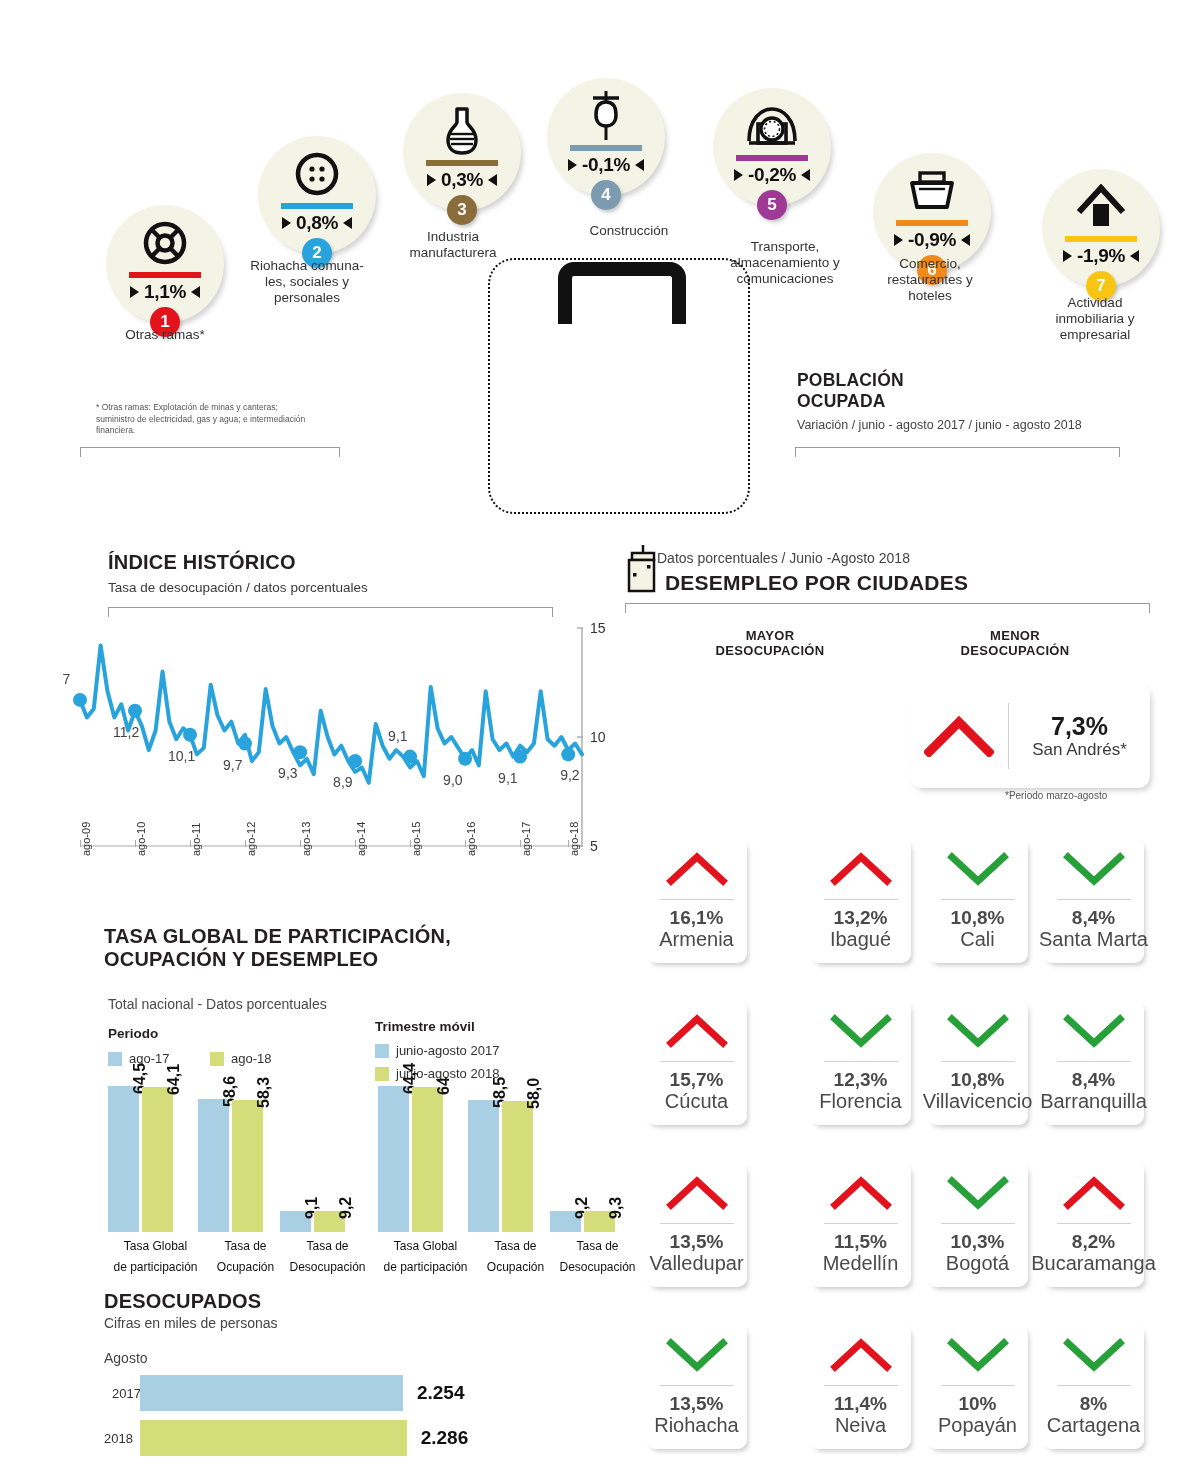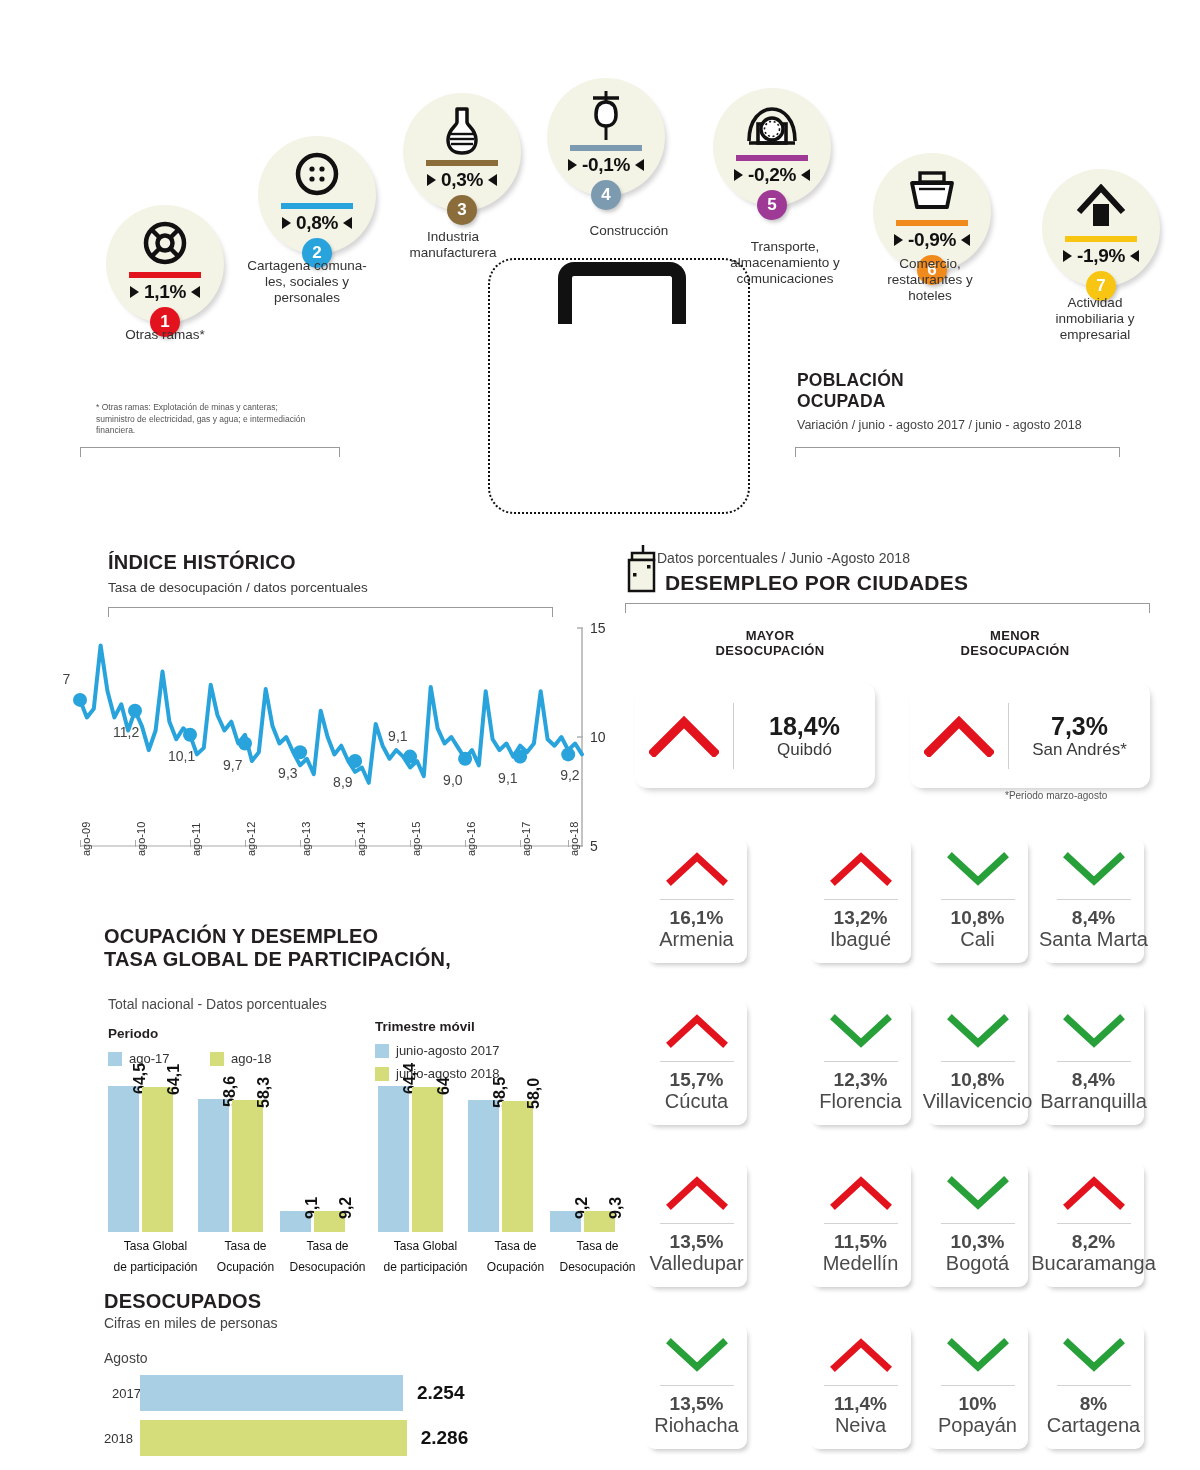--- a/index.html
+++ b/index.html
@@ -179,21 +179,21 @@
         </div>
         <div class="rule" style="background:#29a3dc"></div>
         <div class="valrow">
           <span class="tri l"></span>
           <span class="val">0,8%</span>
           <span class="tri r"></span>
         </div>
         <div class="num" style="background:#29a3dc">2</div>
       </div>
       <div class="blabel" style="left: 232px; top: 258px; width: 150px;">
-        <div>Cartagena comuna-</div>
+        <div>Riohacha comuna-</div>
         <div>les, sociales y</div>
         <div>personales</div>
       </div>
       <div class="badge" style="left: 403px; top: 93px;">
         <div class="ico">
           <svg width="42" height="50" viewBox="0 0 42 50">
             <path d="M16 3 h10 v13 c0 4 9 7 9 18 c0 9 -6 13 -14 13 c-8 0 -14 -4 -14 -13 c0 -11 9 -14 9 -18 z" fill="#fff" stroke="#111" stroke-width="3.5" stroke-linejoin="round"></path>
             <line x1="9" y1="28" x2="33" y2="28" stroke="#111" stroke-width="2.4"></line>
             <line x1="9" y1="33" x2="33" y2="33" stroke="#111" stroke-width="2.4"></line>
             <line x1="10" y1="38" x2="32" y2="38" stroke="#111" stroke-width="2.4"></line>
@@ -365,22 +365,22 @@
       <div style="position: absolute; left: 410.082px; top: 840px; width: 1px; height: 7px; background: rgb(170, 170, 170);"></div>
       <div class="xtick" style="left: 465.096px; top: 856px;">ago-16</div>
       <div style="position: absolute; left: 465.096px; top: 840px; width: 1px; height: 7px; background: rgb(170, 170, 170);"></div>
       <div class="xtick" style="left: 520.11px; top: 856px;">ago-17</div>
       <div style="position: absolute; left: 520.11px; top: 840px; width: 1px; height: 7px; background: rgb(170, 170, 170);"></div>
       <div class="xtick" style="left: 568.247px; top: 856px;">ago-18</div>
       <div style="position: absolute; left: 568.247px; top: 840px; width: 1px; height: 7px; background: rgb(170, 170, 170);"></div>
     </div>
 
   <div class="h-sec tgp-title">
+    <div>TASA GLOBAL DE PARTICIPACIÓN,</div>
     <div>OCUPACIÓN Y DESEMPLEO</div>
-    <div>TASA GLOBAL DE PARTICIPACIÓN,</div>
   </div>
   <div class="tgp-sub">Total nacional - Datos porcentuales</div>
 
   <div class="lg-head" style="left:108px; top:1026px;">Periodo</div>
   <div class="lg-item" style="left:108px; top:1051px;">
     <span class="sw" style="background: rgb(168, 207, 227);"></span>
     <span>ago-17</span>
   </div>
   <div class="lg-item" style="left:210px; top:1051px;">
     <span class="sw" style="background: rgb(213, 220, 122);"></span>
@@ -455,32 +455,20 @@
 
   <div class="col-head" style="left:660px; top:628px; width:220px;">
       <div>MAYOR</div>
       <div>DESOCUPACIÓN</div>
     </div>
   <div class="col-head" style="left:905px; top:628px; width:220px;">
       <div>MENOR</div>
       <div>DESOCUPACIÓN</div>
     </div>
 
-  <div class="hl-card" style="left:635px; top:683px;">
-    <div class="hl-ico">
-      <svg width="70" height="42" viewBox="0 0 70 42">
-          <polyline points="5,37 35,7 65,37" fill="none" stroke="#e3131e" stroke-width="9" stroke-linecap="square"></polyline>
-        </svg>
-    </div>
-    <div class="hl-div"></div>
-    <div class="hl-txt">
-      <div class="hl-pct">18,4%</div>
-      <div class="hl-city">Quibdó</div>
-    </div>
-  </div>
 
   <div class="hl-card" style="left:910px; top:683px;">
     <div class="hl-ico">
       <svg width="70" height="42" viewBox="0 0 70 42">
           <polyline points="5,37 35,7 65,37" fill="none" stroke="#e3131e" stroke-width="9" stroke-linecap="square"></polyline>
         </svg>
     </div>
     <div class="hl-div"></div>
     <div class="hl-txt">
       <div class="hl-pct">7,3%</div>

